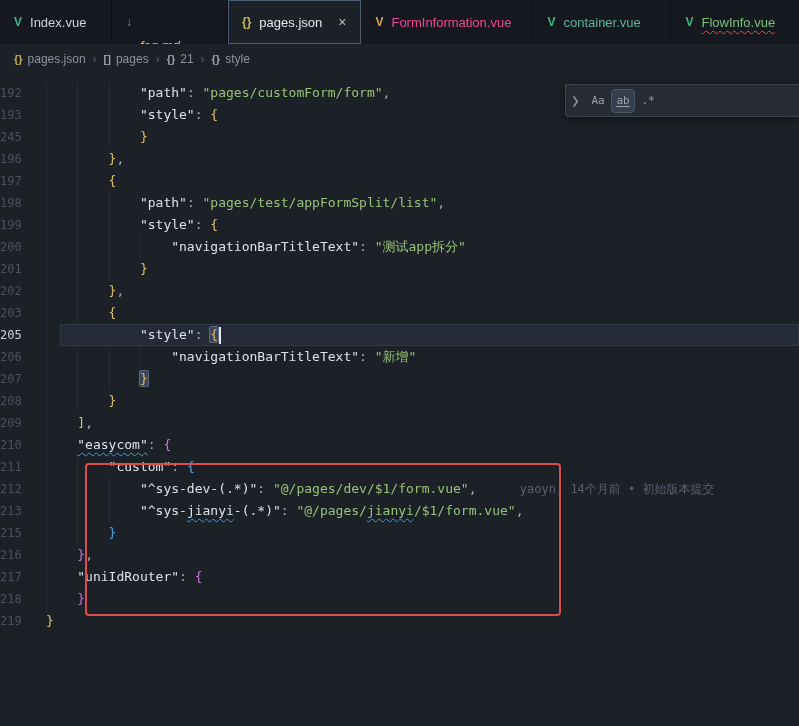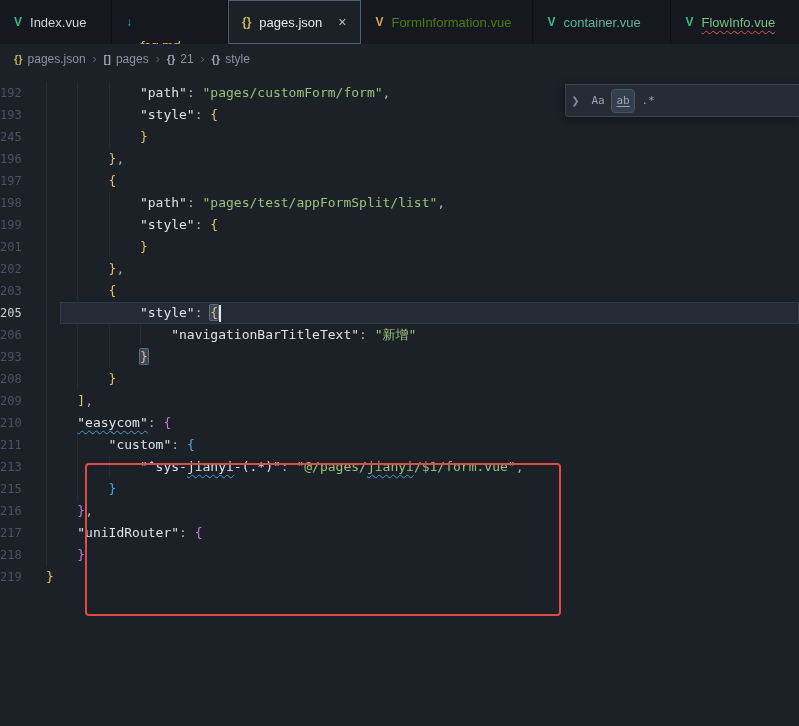--- a/index.html
+++ b/index.html
@@ -82,21 +82,21 @@
         <span class="ticon" style="color: rgb(81, 154, 186);">↓</span>
         <span class="tlabel" style="color: #fdba74; font-style: italic; margin-top: 46px;">faq.md</span>
       </div>
       <div class="tab active">
         <span class="ticon" style="color: rgb(203, 183, 92);">{}</span>
         <span class="tlabel" style="color: rgb(230, 233, 238);">pages.json</span>
         <span class="tclose">×</span>
       </div>
       <div class="tab">
         <span class="ticon" style="color: rgb(214, 163, 92);">V</span>
-        <span class="tlabel" style="color: #4d7c0f;">FormInformation.vue</span>
+        <span class="tlabel" style="color: #ec4899;">FormInformation.vue</span>
       </div>
       <div class="tab">
         <span class="ticon" style="color: rgb(63, 185, 132);">V</span>
         <span class="tlabel" style="color: rgb(95, 179, 161);">container.vue</span>
       </div>
       <div class="tab">
         <span class="ticon" style="color: rgb(63, 185, 132);">V</span>
         <span class="tlabel" style="color: rgb(122, 194, 127); text-decoration: underline 1px wavy rgb(224, 80, 78); text-underline-offset: 3px;">FlowInfo.vue</span>
       </div>
     </div>
@@ -145,20 +145,24 @@
           <div class="ln">197</div>
           <div class="lc" style="padding-left: 8ch;"><div class="guide" style="left: 0ch;"></div><div class="guide" style="left: 4ch;"></div><span class="tk b1">{</span></div>
         </div>
         <div class="line">
           <div class="ln">198</div>
           <div class="lc" style="padding-left: 12ch;"><div class="guide" style="left: 0ch;"></div><div class="guide" style="left: 4ch;"></div><div class="guide" style="left: 8ch;"></div><span class="tk k">"path"</span><span class="tk p">: </span><span class="tk s">"pages/test/appFormSplit/list"</span><span class="tk p">,</span></div>
         </div>
         <div class="line">
           <div class="ln">199</div>
           <div class="lc" style="padding-left: 12ch;"><div class="guide" style="left: 0ch;"></div><div class="guide" style="left: 4ch;"></div><div class="guide" style="left: 8ch;"></div><span class="tk k">"style"</span><span class="tk p">: </span><span class="tk b1">{</span></div>
+        </div>
+        <div class="line">
+          <div class="ln">200</div>
+          <div class="lc" style="padding-left: 16ch;"><div class="guide" style="left: 0ch;"></div><div class="guide" style="left: 4ch;"></div><div class="guide" style="left: 8ch;"></div><div class="guide" style="left: 12ch;"></div><span class="tk k">"navigationBarTitleText"</span><span class="tk p">: </span><span class="tk s">"测试app拆分"</span></div>
         </div>
         <div class="line">
           <div class="ln">201</div>
           <div class="lc" style="padding-left: 12ch;"><div class="guide" style="left: 0ch;"></div><div class="guide" style="left: 4ch;"></div><div class="guide" style="left: 8ch;"></div><span class="tk b1">}</span></div>
         </div>
         <div class="line">
           <div class="ln">202</div>
           <div class="lc" style="padding-left: 8ch;"><div class="guide" style="left: 0ch;"></div><div class="guide" style="left: 4ch;"></div><span class="tk b1">}</span><span class="tk p">,</span></div>
         </div>
         <div class="line">
@@ -167,38 +171,42 @@
         </div>
         <div class="line current">
           <div class="ln">205</div>
           <div class="lc" style="padding-left: 12ch;"><div class="guide" style="left: 0ch;"></div><div class="guide" style="left: 4ch;"></div><div class="guide" style="left: 8ch;"></div><span class="tk k">"style"</span><span class="tk p">: </span><span class="tk b1 match">{</span><span class="tk cursor"></span></div>
         </div>
         <div class="line">
           <div class="ln">206</div>
           <div class="lc" style="padding-left: 16ch;"><div class="guide" style="left: 0ch;"></div><div class="guide" style="left: 4ch;"></div><div class="guide" style="left: 8ch;"></div><div class="guide" style="left: 12ch;"></div><span class="tk k">"navigationBarTitleText"</span><span class="tk p">: </span><span class="tk s">"新增"</span></div>
         </div>
         <div class="line">
-          <div class="ln">293</div>
+          <div class="ln">207</div>
           <div class="lc" style="padding-left: 12ch;"><div class="guide" style="left: 0ch;"></div><div class="guide" style="left: 4ch;"></div><div class="guide" style="left: 8ch;"></div><span class="tk b1 match">}</span></div>
         </div>
         <div class="line">
           <div class="ln">208</div>
           <div class="lc" style="padding-left: 8ch;"><div class="guide" style="left: 0ch;"></div><div class="guide" style="left: 4ch;"></div><span class="tk b1">}</span></div>
         </div>
         <div class="line">
           <div class="ln">209</div>
           <div class="lc" style="padding-left: 4ch;"><div class="guide" style="left: 0ch;"></div><span class="tk b1">]</span><span class="tk p">,</span></div>
         </div>
         <div class="line">
           <div class="ln">210</div>
           <div class="lc" style="padding-left: 4ch;"><div class="guide" style="left: 0ch;"></div><span class="tk k sq">"easycom"</span><span class="tk p">: </span><span class="tk b2">{</span></div>
         </div>
         <div class="line">
           <div class="ln">211</div>
           <div class="lc" style="padding-left: 8ch;"><div class="guide" style="left: 0ch;"></div><div class="guide" style="left: 4ch;"></div><span class="tk k">"custom"</span><span class="tk p">: </span><span class="tk b3">{</span></div>
+        </div>
+        <div class="line">
+          <div class="ln">212</div>
+          <div class="lc" style="padding-left: 12ch;"><div class="guide" style="left: 0ch;"></div><div class="guide" style="left: 4ch;"></div><div class="guide" style="left: 8ch;"></div><span class="tk k">"^sys-dev-(.*)"</span><span class="tk p">: </span><span class="tk s">"@/pages/dev/$1/form.vue"</span><span class="tk p">,</span><span class="tk ghost">yaoyn, 14个月前 • 初始版本提交</span></div>
         </div>
         <div class="line">
           <div class="ln">213</div>
           <div class="lc" style="padding-left: 12ch;"><div class="guide" style="left: 0ch;"></div><div class="guide" style="left: 4ch;"></div><div class="guide" style="left: 8ch;"></div><span class="tk k">"^sys-</span><span class="tk k sq">jianyi</span><span class="tk k">-(.*)"</span><span class="tk p">: </span><span class="tk s">"@/pages/</span><span class="tk s sq">jianyi</span><span class="tk s">/$1/form.vue"</span><span class="tk p">,</span></div>
         </div>
         <div class="line">
           <div class="ln">215</div>
           <div class="lc" style="padding-left: 8ch;"><div class="guide" style="left: 0ch;"></div><div class="guide" style="left: 4ch;"></div><span class="tk b3">}</span></div>
         </div>
         <div class="line">

